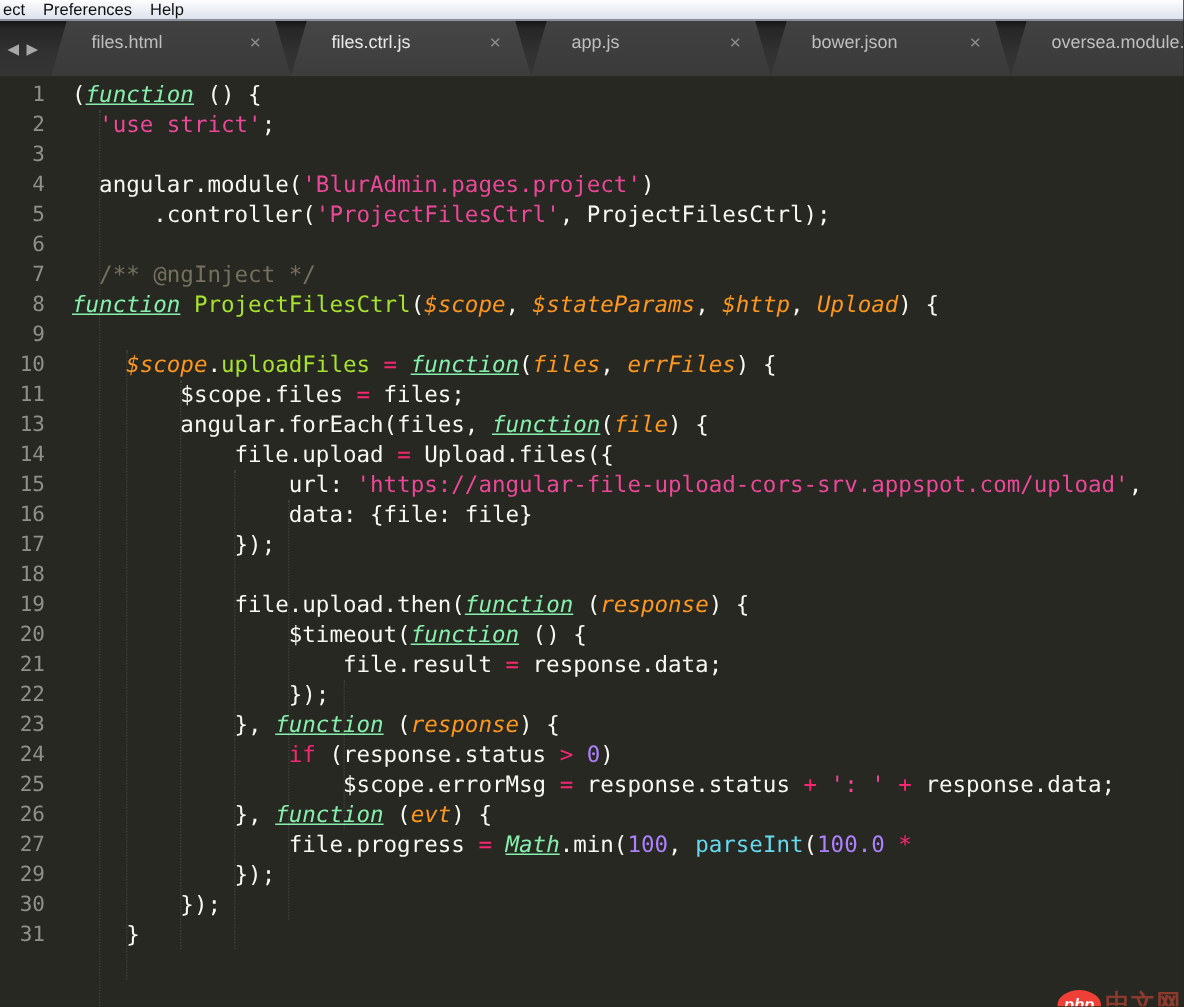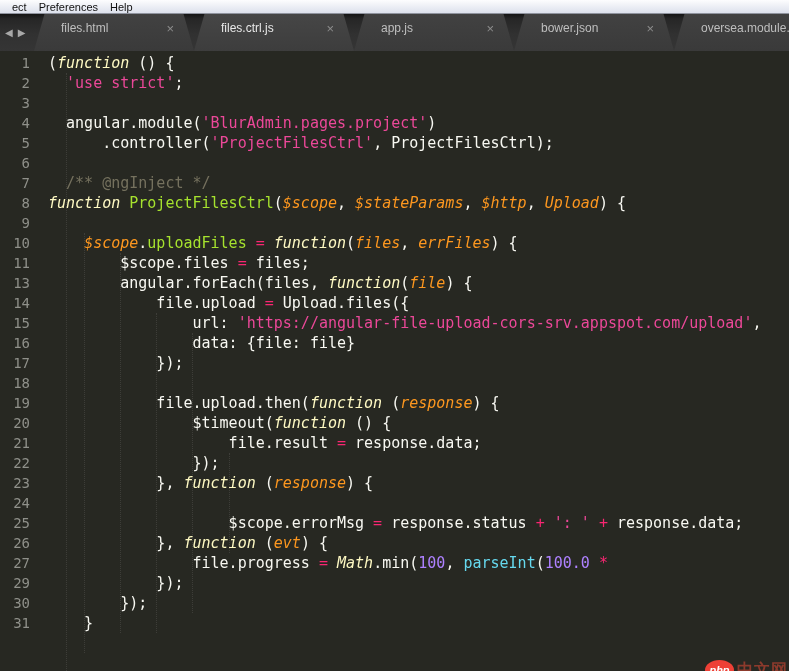--- a/index.html
+++ b/index.html
@@ -11,21 +11,21 @@
   }
   
   .menu-bar {
     height:14px; width:100%;
     background:linear-gradient(180deg,#fdfdfe 0%,#eef0f6 45%,#dde1ec 100%);
     border-bottom:1px solid #8f939e;
     display:flex; align-items:center;
     font-size:11px; color:#111; overflow:hidden;
   }
   .menu-item { margin-left:12px; cursor:default; }
-  .menu-item:first-child { margin-left:12px; }
+  .menu-item:first-child { margin-left:2px; }
   
   .tab-bar {
     position:relative; height:37px; width:100%;
     background:linear-gradient(180deg,#151515 0px,#262626 5px,#313131 20px,#353535 37px);
     overflow:hidden;
   }
   .tab-scrollers {
     position:absolute; left:5px; top:13px;
     color:#a8a8a8; font-size:10px; display:flex; gap:5px;
   }
@@ -59,21 +59,21 @@
   }
   .line { display:flex; height:20px; }
   .ln { flex:0 0 30px; text-align:right; color:#8f908a; font-size:14px; line-height:20px; }
   .lt { padding-left:18px; white-space:pre; }
   .tok-w  { color:#f8f8f2; }
   .tok-c  { color:#75715e;margin-top:47px; }
   .tok-s  { color:#ec4899; }
   .tok-k  { color:#f92672; }
   .tok-n  { color:#ae81ff; }
   .tok-b  { color:#66d9ef; }
-  .tok-bi { color:#fef9c3; font-style:italic; }
+  .tok-bi { color:#86efac; font-style:italic;text-decoration:underline; }
   .tok-g  { color:#a6e22e; }
   .tok-o  { color:#fd971f; font-style:italic; }
   
   .ig { position:absolute; width:0; border-left:1px dotted rgba(255,255,255,0.10); }
   
   .watermark {
     position:absolute; right:1px; bottom:-9px;
     display:flex; align-items:center; gap:3px;
     font-family:"Liberation Sans", sans-serif;
   }
@@ -216,20 +216,21 @@
       <div class="line">
         <span class="ln">22</span>
         <span class="lt"><span class="tok-w">                });</span></span>
       </div>
       <div class="line">
         <span class="ln">23</span>
         <span class="lt"><span class="tok-w">            }, </span><span class="tok-bi">function</span><span class="tok-w"> (</span><span class="tok-o">response</span><span class="tok-w">) {</span></span>
       </div>
       <div class="line">
         <span class="ln">24</span>
+        <span class="lt"><span class="tok-w">                </span><span class="tok-k">if</span><span class="tok-w"> (response.status </span><span class="tok-k">&gt;</span><span class="tok-w"> </span><span class="tok-n">0</span><span class="tok-w">)</span></span>
       </div>
       <div class="line">
         <span class="ln">25</span>
         <span class="lt"><span class="tok-w">                    $scope.errorMsg </span><span class="tok-k">=</span><span class="tok-w"> response.status </span><span class="tok-k">+</span><span class="tok-w"> </span><span class="tok-s">': '</span><span class="tok-w"> </span><span class="tok-k">+</span><span class="tok-w"> response.data;</span></span>
       </div>
       <div class="line">
         <span class="ln">26</span>
         <span class="lt"><span class="tok-w">            }, </span><span class="tok-bi">function</span><span class="tok-w"> (</span><span class="tok-o">evt</span><span class="tok-w">) {</span></span>
       </div>
       <div class="line">

